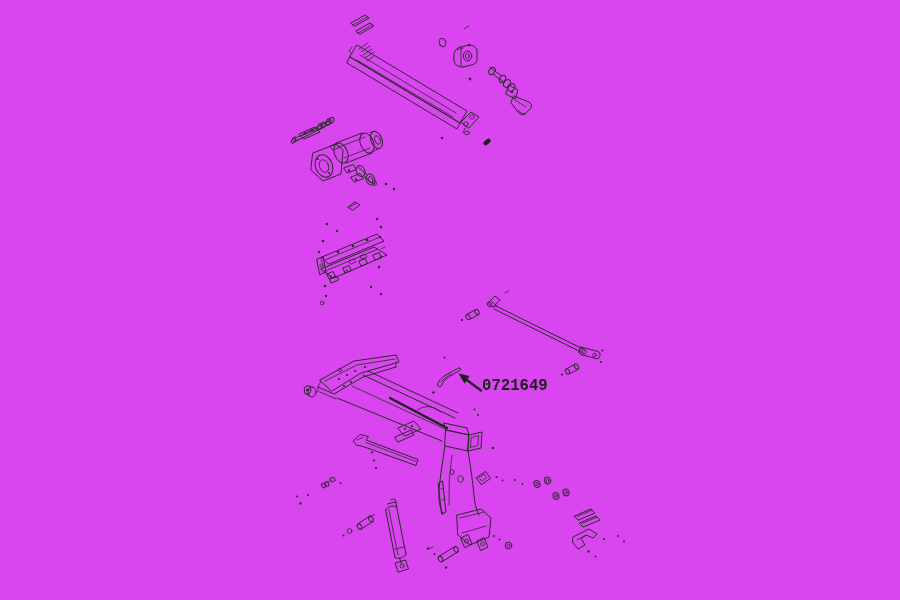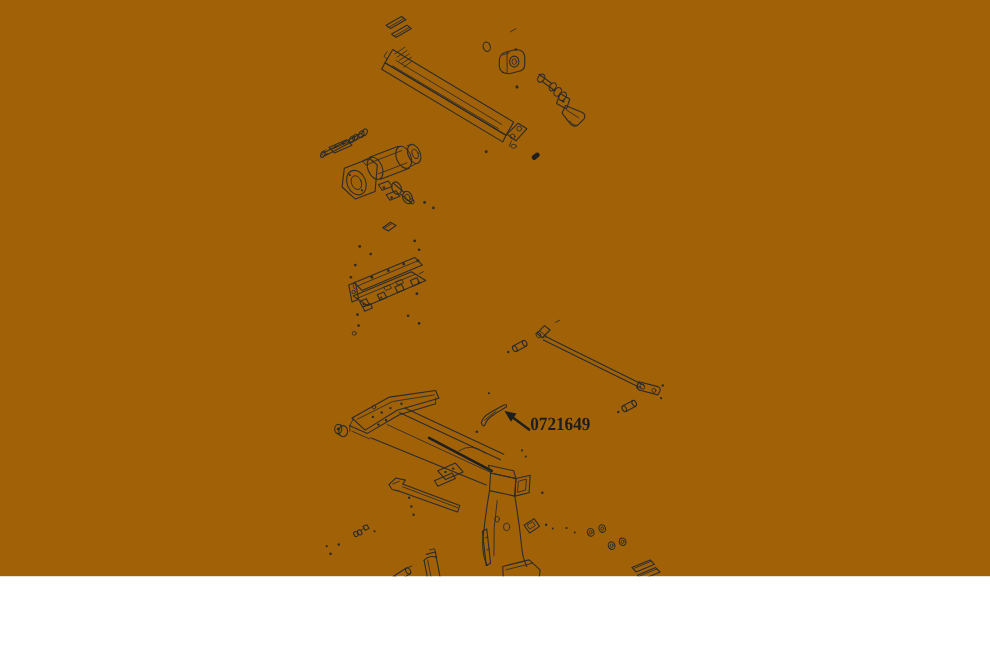--- a/index.html
+++ b/index.html
@@ -1,18 +1,18 @@
 <!DOCTYPE html>
 <html><head>
 <meta charset="utf-8">
 <style>
   html,body { margin:0; padding:0; background:#ffffff; }
   .canvas {
-    position:relative; width:900px; height:524px; background:#a16207;
-    overflow:hidden; font-family:Liberation Serif, serif;
+    position:relative; width:900px; height:600px; background:#d946ef;
+    overflow:hidden; font-family:Liberation Mono, monospace;
   }
   svg.drawing { position:absolute; left:0; top:0; }
   .ln  { fill:none; stroke:#2b2b2b; stroke-width:1; stroke-linecap:round; stroke-linejoin:round; }
   .lnt { fill:none; stroke:#2b2b2b; stroke-width:.8; stroke-linecap:round; stroke-linejoin:round; }
   .ln2 { fill:none; stroke:#1f1f1f; stroke-width:2.3; stroke-linecap:round; }
   .solid { fill:#1f1f1f; stroke:none; }
   .dot { fill:#2b2b2b; stroke:none; }
   .part-label {
     position:absolute; left:482px; top:377px;
     color:#1d1d1b; font-size:17px; font-weight:700; line-height:17px;

